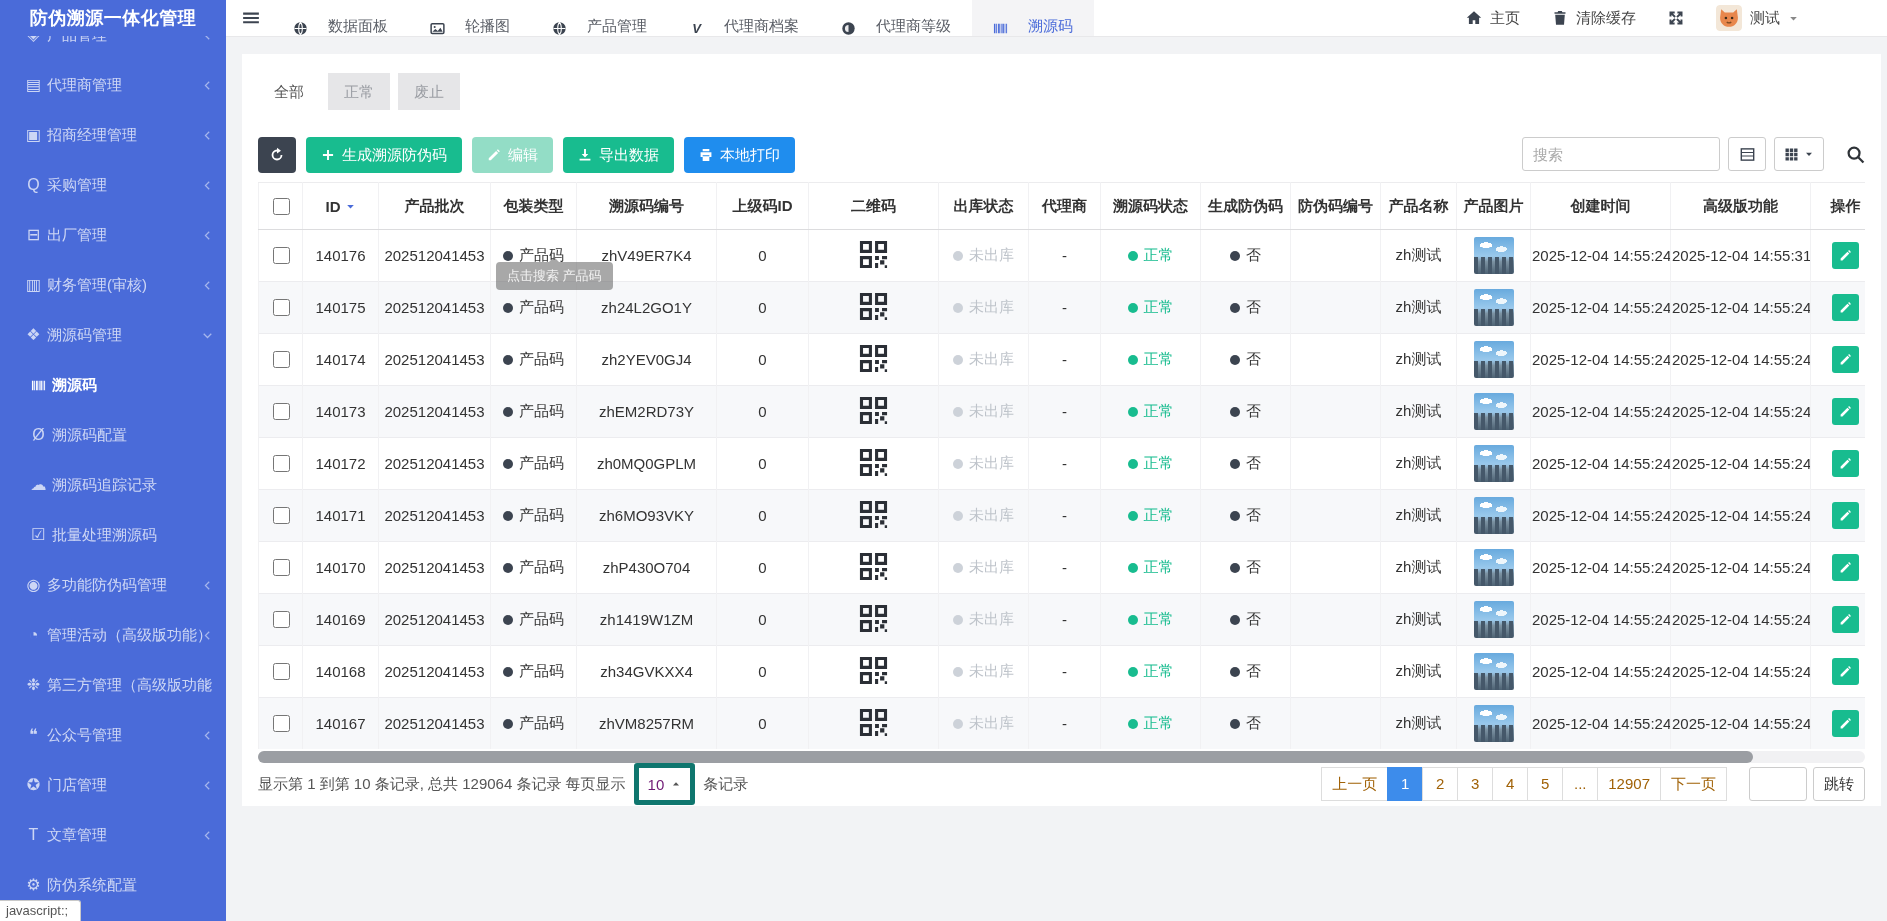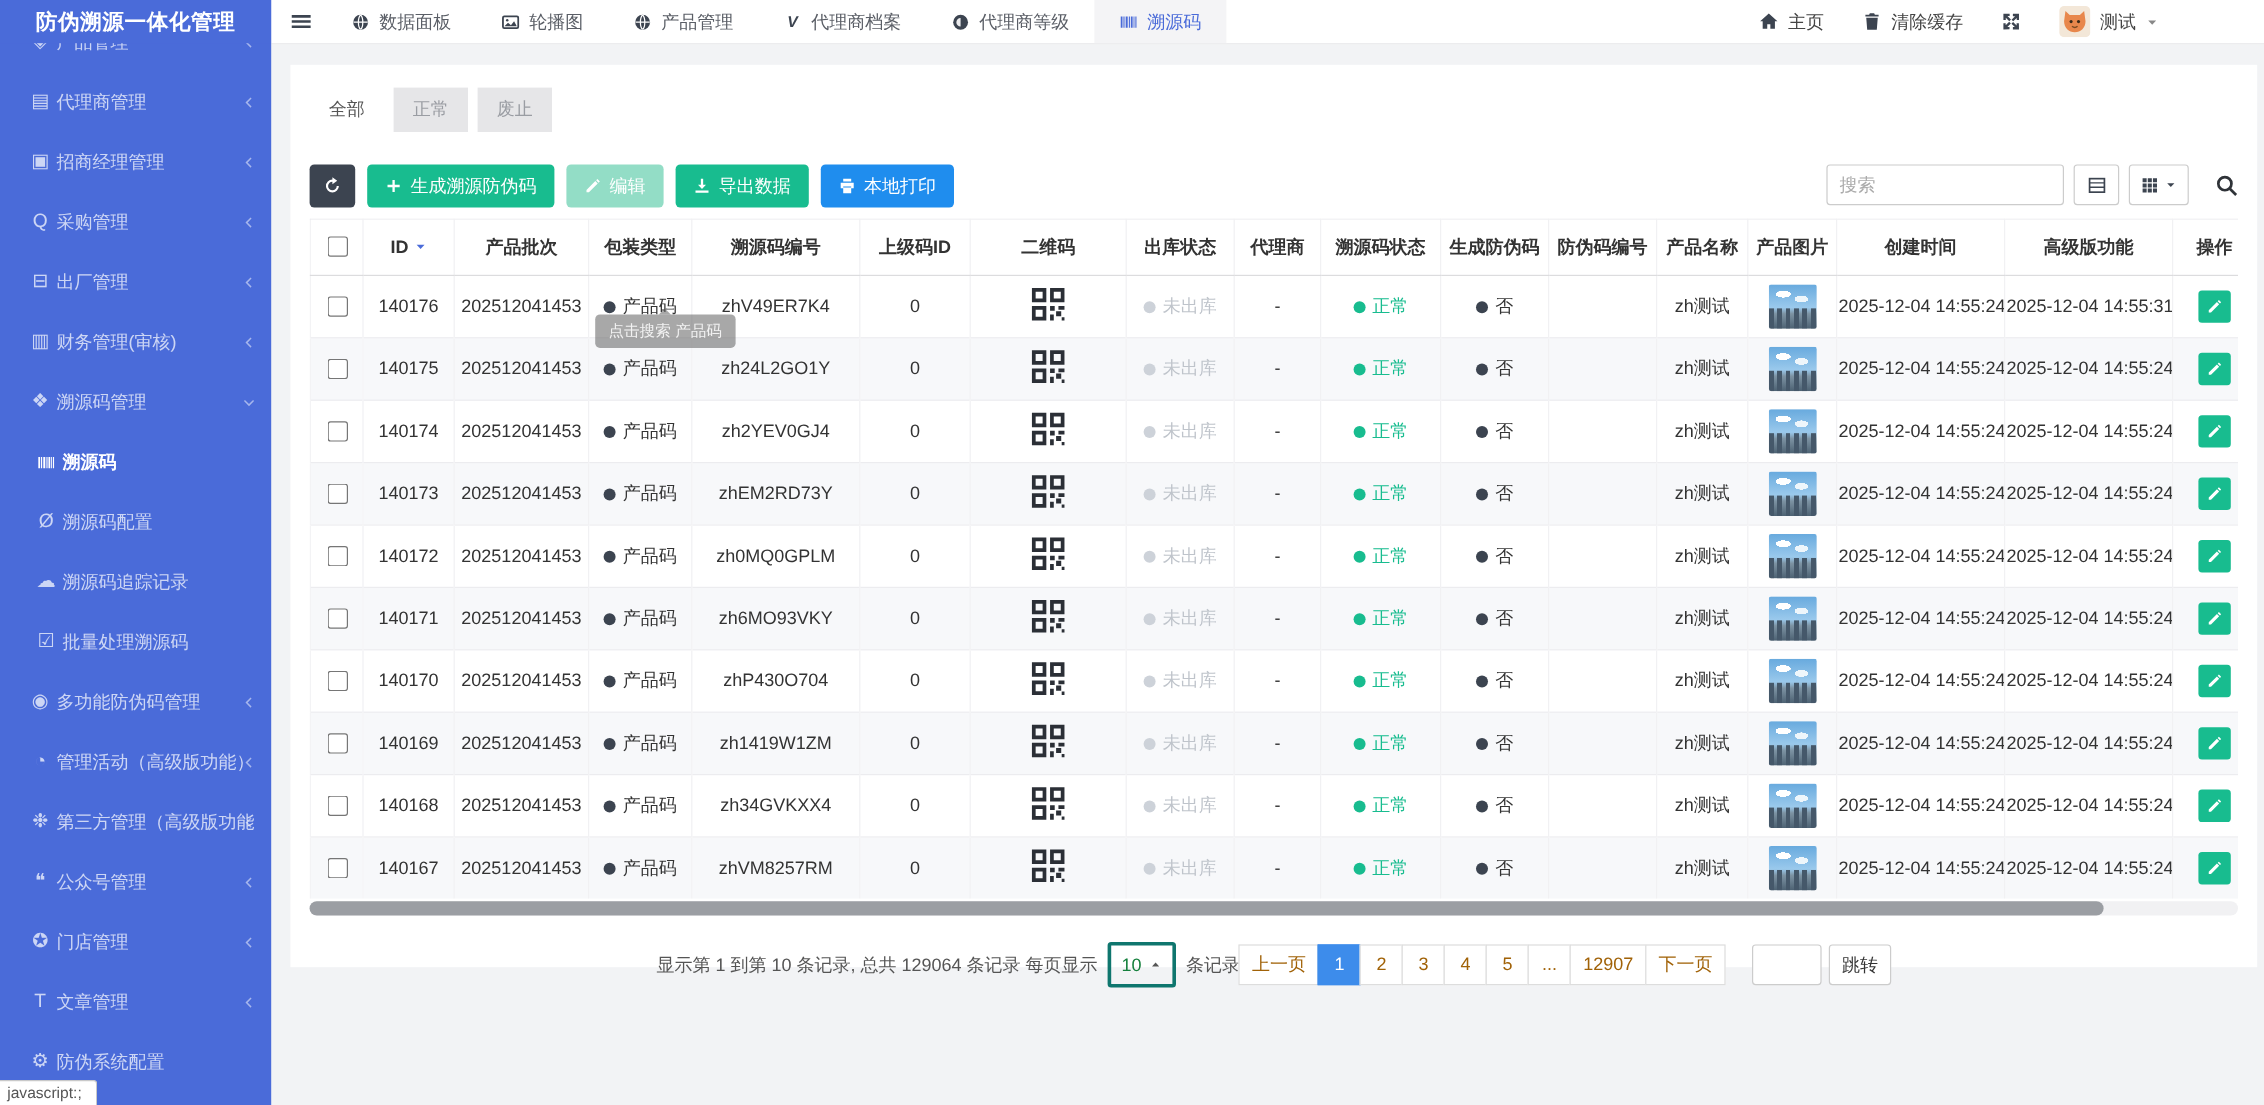--- a/index.html
+++ b/index.html
@@ -23,21 +23,21 @@
   .side-item .lbl{overflow:hidden;text-overflow:clip}
   .side-item .chev{position:absolute;right:13px;font-size:11px;opacity:.7}
   .side-item .chev svg{width:11px;height:11px}
 
   .status-tip{position:absolute;left:0;bottom:0;z-index:9;background:#fff;border:1px solid #c9c9c9;border-left:none;border-bottom:none;border-radius:0 3px 0 0;padding:2px 12px 3px 6px;font-size:13px;color:#555}
 
   
   .navbar{position:absolute;left:226px;right:0;top:0;height:36px;background:#fff;border-bottom:1px solid #e8e8ea;display:flex;align-items:center;z-index:4}
   .nav-burger{margin-left:16px;font-size:18px;color:#3c4450;cursor:pointer}
   .nav-tabs{display:flex;height:100%;margin-left:12px}
-  .nav-item{display:flex;align-items:center;gap:8px;padding:0 21px;font-size:15px;color:#5a5e66;cursor:pointer;height:100%;box-sizing:border-box}
+  .nav-item{display:flex;align-items:flex-end;gap:20px;padding:0 21px;font-size:15px;color:#5a5e66;cursor:pointer;height:100%;box-sizing:border-box}
   .nav-item .i{font-size:15px;color:#3c4450}
   .nav-item.active{background:#f4f4f6;color:var(--link,#4a6bd9)}
   .nav-item.active .i{color:var(--link,#4a6bd9)}
   .nav-right{position:absolute;right:88px;top:0;height:100%;display:flex;align-items:center;gap:32px}
   .nav-link{display:flex;align-items:center;gap:8px;font-size:15px;color:#444;cursor:pointer}
   .nav-link .i{font-size:16px;color:#3c4450}
   .nav-link .avatar-wrap svg{width:26px;height:26px;border-radius:4px}
   .nav-link .after-caret{font-size:11px;color:#888}
 
   
@@ -94,23 +94,23 @@
   .sort-caret{color:var(--link,#4a6bd9);margin-left:4px;font-size:11px}
   input[type=checkbox]{width:17px;height:17px;cursor:pointer}
 
   .tooltip{position:absolute;left:238px;top:80px;background:rgba(96,96,96,.55);color:#f2f2f2;font-size:13px;padding:5px 11px;border-radius:4px;white-space:nowrap;pointer-events:none}
   .tt-arrow{position:absolute;top:-5px;left:50%;margin-left:-5px;width:0;height:0;border-left:5px solid transparent;border-right:5px solid transparent;border-bottom:5px solid rgba(96,96,96,.55)}
 
   .hscroll{height:12px;background:#f1f1f3;border-radius:6px;margin-top:2px;position:relative}
   .hthumb{position:absolute;left:0;top:0;height:12px;width:93%;background:#9b9ea3;border-radius:6px;cursor:pointer}
 
   
-  .pagination{display:flex;justify-content:center;align-items:center;margin-top:22px;font-size:15px;color:#555}
+  .pagination{display:flex;justify-content:space-between;align-items:center;font-size:15px;color:#555}
   .pg-left{display:flex;align-items:center}
-  .pgsize{display:inline-flex;align-items:center;gap:7px;border:3px solid #0f766e;border-radius:3px;height:32px;padding:0 9px;margin:0 8px;cursor:pointer;color:#15803d}
+  .pgsize{display:inline-flex;align-items:center;gap:7px;border:5px solid #0f766e;border-radius:3px;height:32px;padding:0 9px;margin:0 8px;cursor:pointer;color:#701a75}
   .pgsize .i{font-size:10px;color:#555}
   .pg-right{display:flex;align-items:center}
   .pg-btn{min-width:36px;height:34px;line-height:32px;padding:0 10px;border:1px solid #ddd;background:#fff;color:#a16207;text-align:center;margin-left:-1px;cursor:pointer;box-sizing:border-box;font-size:15px}
   .pg-btn.active{background:var(--page_active,#3d8ceb);border-color:var(--page_active,#3d8ceb);color:#fff}
   .pg-btn.ellipsis{cursor:default}
   .jump-input{width:58px;height:34px;border:1px solid #ccc;border-radius:3px;margin-left:22px;box-sizing:border-box;outline:none;font-size:15px;padding:0 6px;font-family:inherit}
   .jump-btn{height:34px;border:1px solid #ccc;background:#fff;border-radius:3px;margin-left:6px;padding:0 10px;font-size:15px;color:#333;cursor:pointer;font-family:inherit}
 </style>
 </head>
 <body>

